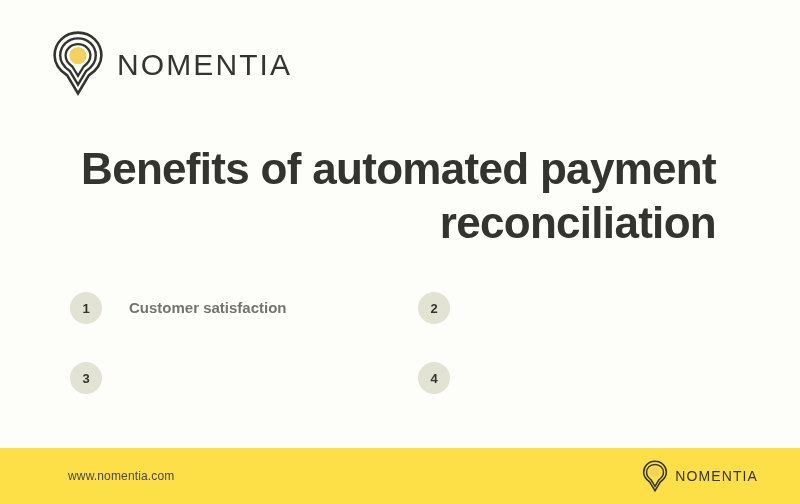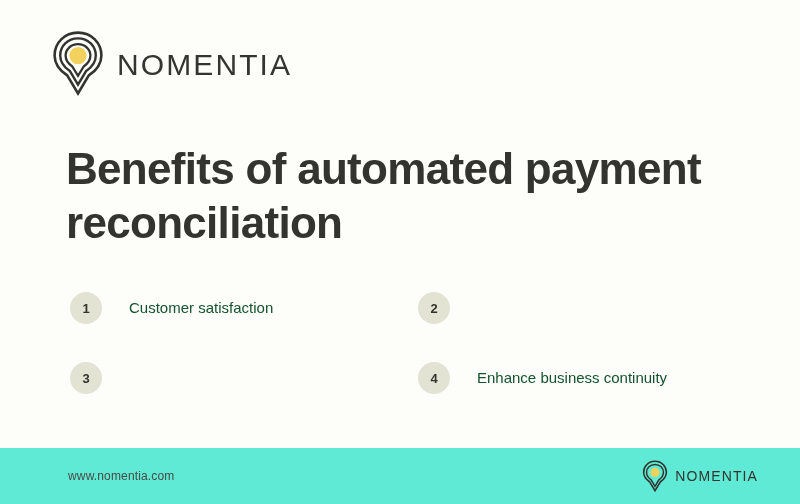--- a/index.html
+++ b/index.html
@@ -48,20 +48,21 @@
     position: absolute;
     left: 66px;
     top: 142px;
     width: 650px;
     margin: 0;
     font-size: 44px;
     font-weight: bold;
     line-height: 1.23;
     letter-spacing: -0.7px;
     color: #33332f;
+    text-align: right;
   }
 
   
   .benefits {
     position: absolute;
     left: 70px;
     top: 292px;
     width: 680px;
     display: grid;
     grid-template-columns: 348px 332px;
@@ -85,34 +86,34 @@
     font-weight: bold;
     display: flex;
     align-items: center;
     justify-content: center;
     margin-top: 0px;
   }
   .benefit-label {
     flex: 1 1 auto;
     margin-left: 27px;
     font-size: 15px;
-    font-weight: normal;
+    font-weight: bold;
     line-height: 1.42;
-    color: #14532d;
+    color: #737373;
     padding-top: 5px;
   }
 
   
   .footer {
     position: absolute;
     left: 0;
     bottom: 0;
     width: 800px;
     height: 56px;
-    background: #5eead4;
+    background: #fde047;
     display: flex;
     align-items: center;
     justify-content: space-between;
     box-sizing: border-box;
     padding: 0 42px 0 68px;
   }
   .footer-url {
     font-size: 12px;
     color: #4a4a46;
     letter-spacing: 0.15px;
@@ -166,21 +167,20 @@
     <div class="benefit">
       <span class="benefit-num">2</span>
     </div>
 
     <div class="benefit">
       <span class="benefit-num">3</span>
     </div>
 
     <div class="benefit">
       <span class="benefit-num">4</span>
-      <span class="benefit-label">Enhance business continuity</span>
     </div>
 
   </div>
 
   <div class="footer">
     <span class="footer-url">www.nomentia.com</span>
     <div class="footer-brand">
       <span>
         <svg width="26" height="32" viewBox="0 0 52 66" xmlns="http://www.w3.org/2000/svg" style="display:block">
           <g fill="none" stroke="#33332f" stroke-width="3.2">

